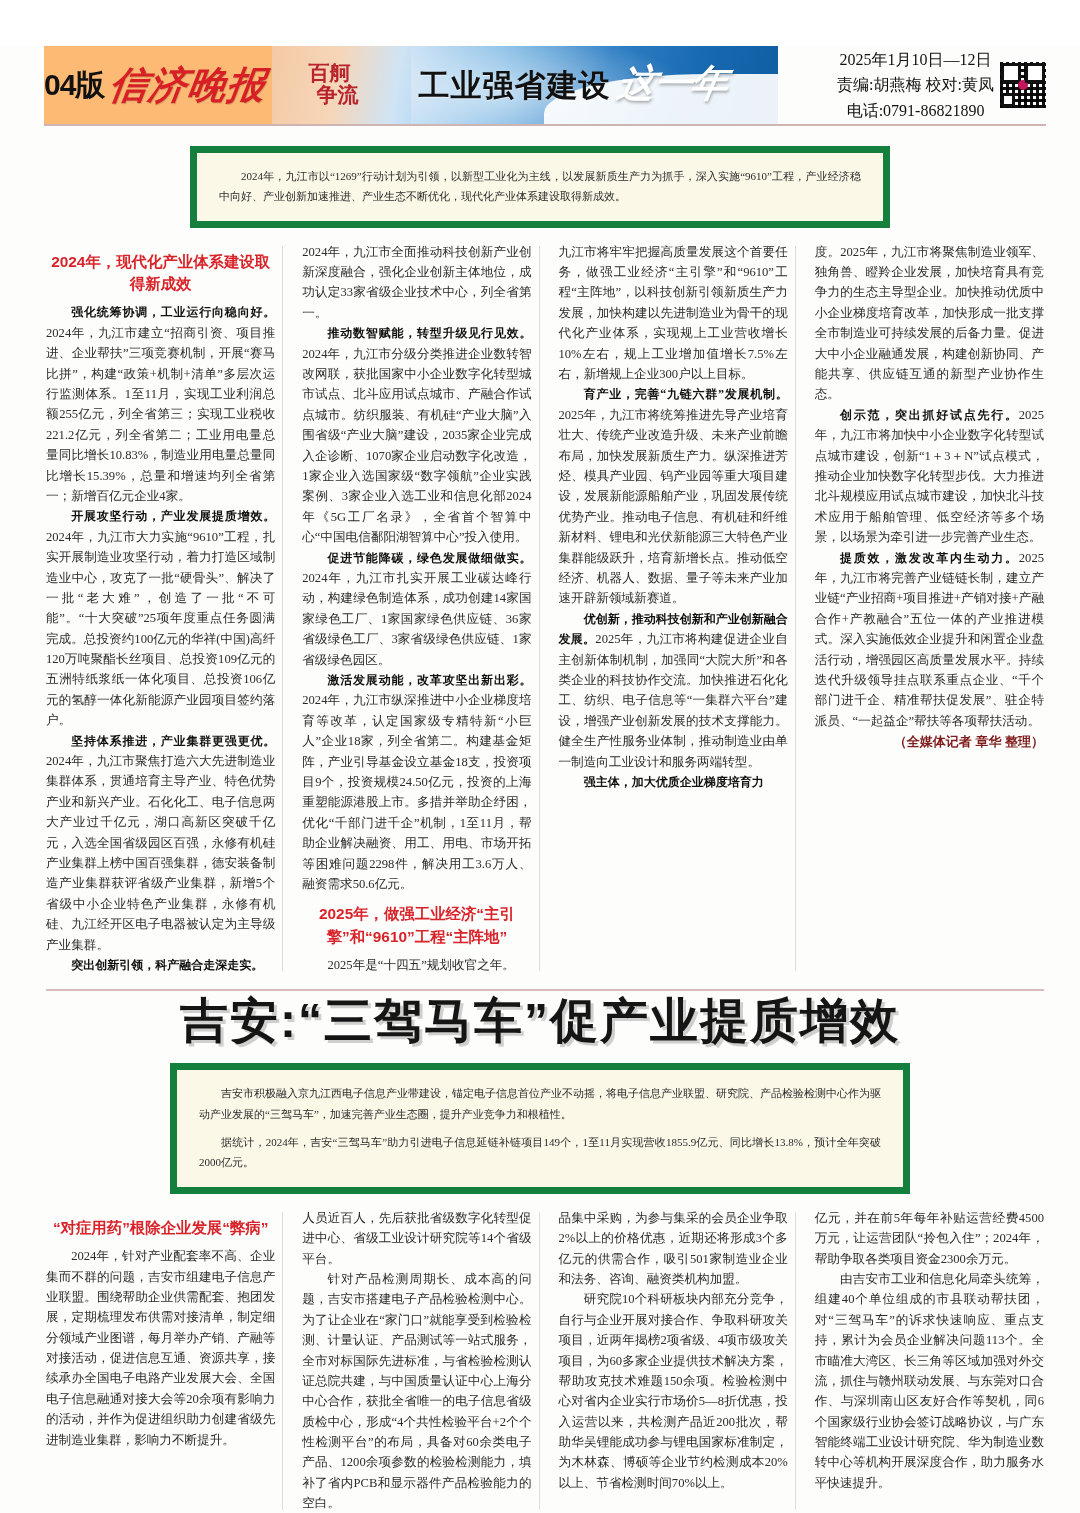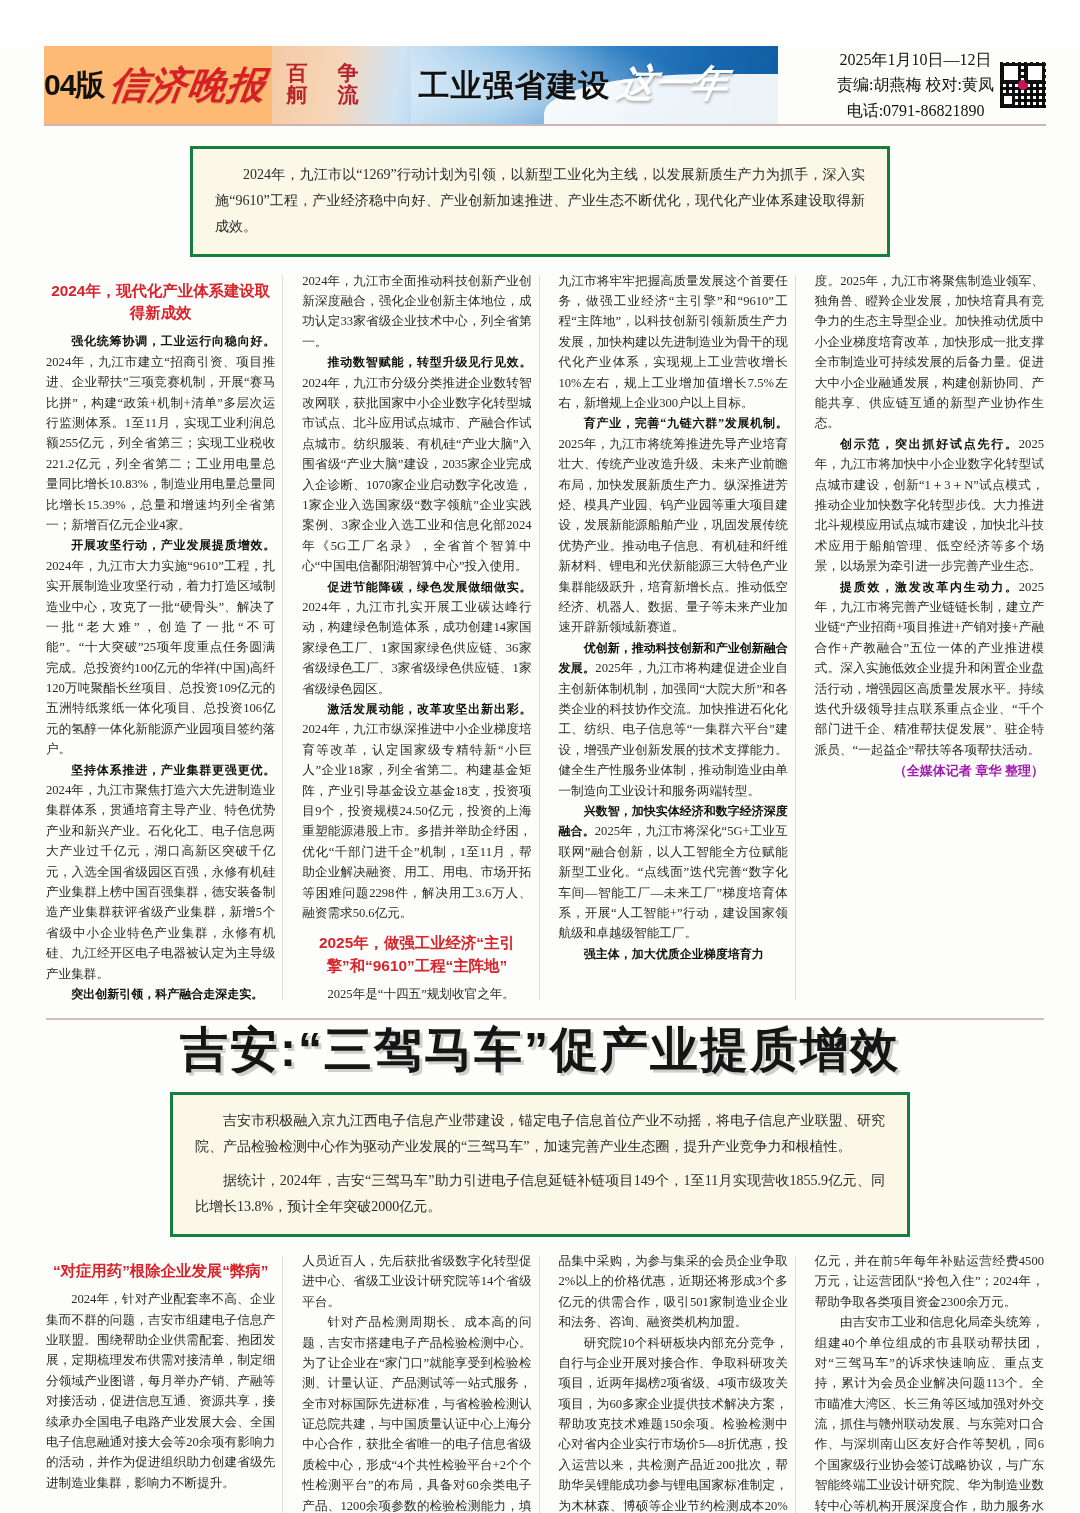--- a/index.html
+++ b/index.html
@@ -69,21 +69,21 @@
     background: radial-gradient(ellipse at 30% 50%, rgba(255,255,255,.55), rgba(255,255,255,0) 62%);
   }
   .mast-wave {
     position:absolute; right:0; bottom:-6px; width:46%; height:56px;
     background: rgba(255,255,255,.92);
     border-radius: 70% 0 0 0;
   }
   .badge-baike {
     position: absolute; left: 18px; top: 7px;
     width: 86px; height: 62px;
-    display:flex; flex-direction:row; align-items:center; justify-content:center;
+    display:flex; flex-direction:column; align-items:center; justify-content:center;
     color:#b8232c; font-weight:700; line-height:1.05;
     font-size: 21px;
     font-family:"Liberation Sans", sans-serif;
     z-index: 3;
   }
   .badge-baike span:nth-child(2){ margin-left:16px; }
   .banner-title {
     position:absolute; left: 150px; top: 12px;
     display:flex; align-items:baseline; gap:8px;
     z-index: 3;
@@ -155,24 +155,24 @@
     letter-spacing: 2px;
     line-height: 1;
     text-shadow: 3px 3px 0 rgba(120,120,120,.35);
   }
   .headline-1 { font-size: 67px; margin: 26px 0 0 0; }
   .headline-2 { font-size: 48px; margin: 0; }
 
   
   .lead {
     background: #fbf8e8;
-    border: 3px solid #15803d;
+    border: 7px solid #15803d;
     margin: 20px 190px 0 190px;
     padding: 13px 22px 14px 22px;
-    font-size: 14px;
+    font-size: 11px;
     line-height: 1.85;
     color:#2a2a2a;
     text-align: justify;
     font-family:"Liberation Serif", serif;
   }
   .lead p { margin:0; text-indent: 2em; }
   .lead p + p { margin-top: 8px; }
   .lead-2 {
     margin: 18px 170px 0 170px;
   }
@@ -203,21 +203,21 @@
     text-align: center;
     line-height: 1.45;
     margin: 9px 0 7px 0;
     text-indent: 0;
   }
   .byline {
     text-align: right;
     font-weight: 700;
     font-family:"Liberation Sans", sans-serif;
     font-size: 13px;
-    color: #a21caf;
+    color: #7f1d1d;
     margin-top: 10px;
     text-indent: 0;
   }
   .sep-rule {
     margin: 14px 36px 0 46px;
     border-top: 2px solid #d8bcbc;
   }
 
   .article-2-wrap { margin-top: 6px; }
 
@@ -286,21 +286,20 @@
       <p><b>激活发展动能，改革攻坚出新出彩。</b><span>2024年，九江市纵深推进中小企业梯度培育等改革，认定国家级专精特新“小巨人”企业18家，列全省第二。构建基金矩阵，产业引导基金设立基金18支，投资项目9个，投资规模24.50亿元，投资的上海重塑能源港股上市。多措并举助企纾困，优化“千部门进千企”机制，1至11月，帮助企业解决融资、用工、用电、市场开拓等困难问题2298件，解决用工3.6万人、融资需求50.6亿元。</span></p>
       <div class="sub-red">2025年，做强工业经济“主引擎”和“9610”工程“主阵地”</div>
       <p><span>2025年是“十四五”规划收官之年。</span></p>
     </div>
 
     <div class="col">
       <div class="col-divider"></div>
       <p style="text-indent:0"><span>九江市将牢牢把握高质量发展这个首要任务，做强工业经济“主引擎”和“9610”工程“主阵地”，以科技创新引领新质生产力发展，加快构建以先进制造业为骨干的现代化产业体系，实现规上工业营收增长10%左右，规上工业增加值增长7.5%左右，新增规上企业300户以上目标。</span></p>
       <p><b>育产业，完善“九链六群”发展机制。</b><span>2025年，九江市将统筹推进先导产业培育壮大、传统产业改造升级、未来产业前瞻布局，加快发展新质生产力。纵深推进芳烃、模具产业园、钨产业园等重大项目建设，发展新能源船舶产业，巩固发展传统优势产业。推动电子信息、有机硅和纤维新材料、锂电和光伏新能源三大特色产业集群能级跃升，培育新增长点。推动低空经济、机器人、数据、量子等未来产业加速开辟新领域新赛道。</span></p>
       <p><b>优创新，推动科技创新和产业创新融合发展。</b><span>2025年，九江市将构建促进企业自主创新体制机制，加强同“大院大所”和各类企业的科技协作交流。加快推进石化化工、纺织、电子信息等“一集群六平台”建设，增强产业创新发展的技术支撑能力。健全生产性服务业体制，推动制造业由单一制造向工业设计和服务两端转型。</span></p>
-      <p><b>兴数智，加快实体经济和数字经济深度融合。</b><span>2025年，九江市将深化“5G+工业互联网”融合创新，以人工智能全方位赋能新型工业化。“点线面”迭代完善“数字化车间—智能工厂—未来工厂”梯度培育体系，开展“人工智能+”行动，建设国家领航级和卓越级智能工厂。</span></p>
       <p><b>强主体，加大优质企业梯度培育力</b><span></span></p>
     </div>
 
     <div class="col">
       <div class="col-divider"></div>
       <p style="text-indent:0"><span>度。2025年，九江市将聚焦制造业领军、独角兽、瞪羚企业发展，加快培育具有竞争力的生态主导型企业。加快推动优质中小企业梯度培育改革，加快形成一批支撑全市制造业可持续发展的后备力量。促进大中小企业融通发展，构建创新协同、产能共享、供应链互通的新型产业协作生态。</span></p>
       <p><b>创示范，突出抓好试点先行。</b><span>2025年，九江市将加快中小企业数字化转型试点城市建设，创新“1＋3＋N”试点模式，推动企业加快数字化转型步伐。大力推进北斗规模应用试点城市建设，加快北斗技术应用于船舶管理、低空经济等多个场景，以场景为牵引进一步完善产业生态。</span></p>
       <p><b>提质效，激发改革内生动力。</b><span>2025年，九江市将完善产业链链长制，建立产业链“产业招商+项目推进+产销对接+产融合作+产教融合”五位一体的产业推进模式。深入实施低效企业提升和闲置企业盘活行动，增强园区高质量发展水平。持续迭代升级领导挂点联系重点企业、“千个部门进千企、精准帮扶促发展”、驻企特派员、“一起益企”帮扶等各项帮扶活动。</span></p>
       <p class="byline">（全媒体记者 章华 整理）</p>
     </div>

